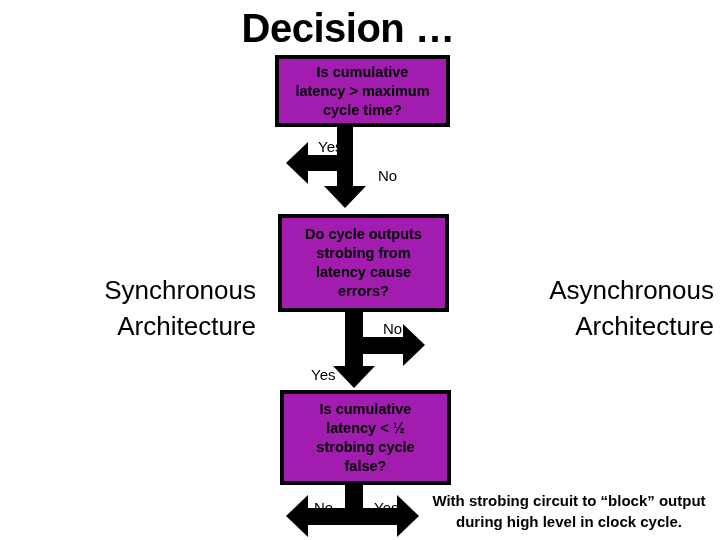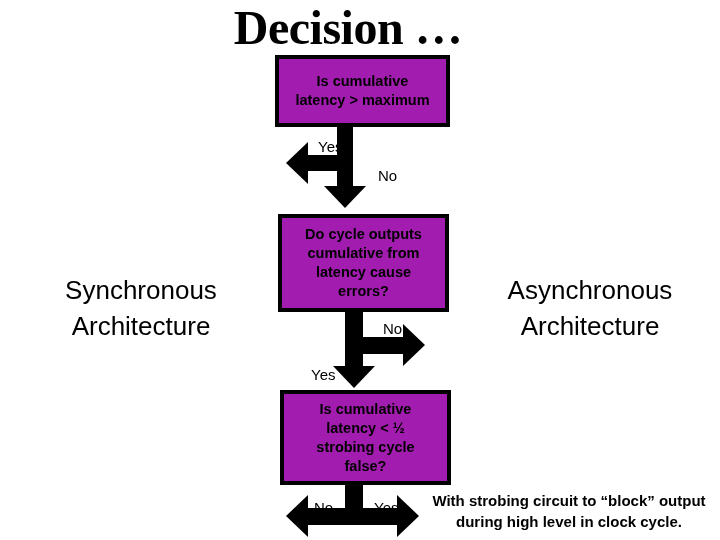--- a/index.html
+++ b/index.html
@@ -24,26 +24,25 @@
     background: #ffffff;
   }
 
   
   .title {
     position: absolute;
     left: 0;
     top: 6px;
     width: 696px;
     text-align: center;
-    font-size: 48px;
+    font-size: 40px;
     font-weight: bold;
     letter-spacing: -0.5px;
     line-height: 44px;
     white-space: nowrap;
-    font-family: Liberation Serif, serif;
   }
 
   
   .dbox {
     position: absolute;
     box-sizing: border-box;
     background: #a21caf;
     border: 4px solid #000000;
     display: flex;
     align-items: center;
@@ -57,21 +56,21 @@
   }
   .dbox span { display: block; }
 
   #box1 { left: 275px; top: 55px;  width: 175px; height: 72px; }
   #box2 { left: 278px; top: 214px; width: 171px; height: 98px; }
   #box3 { left: 280px; top: 390px; width: 171px; height: 95px; }
 
   
   .side-label {
     position: absolute;
-    text-align: center;
+    text-align: right;
     font-size: 26px;
     line-height: 36px;
     white-space: nowrap;
   }
   #sync-label  { left: 26px;  top: 272px; width: 230px; }
   #async-label { left: 466px; top: 272px; width: 248px; }
 
   
   .bar {
     position: absolute;
@@ -128,36 +127,37 @@
 <body>
 
 <div id="slide">
 
   <div class="title">Decision …</div>
 
   <div class="dbox" id="box1">
     <div>
       <span>Is cumulative</span>
       <span>latency &gt; maximum</span>
+      <span>cycle time?</span>
     </div>
   </div>
 
   <div class="bar" style="left:337px; top:126px; width:16px; height:62px;"></div>
   <div class="head down" style="left:324px; top:186px;"></div>
 
   <div class="bar" style="left:307px; top:155px; width:36px; height:16px;"></div>
   <div class="head left" style="left:286px; top:142px;"></div>
 
   <div class="blabel" style="left:318px; top:138px;">Yes</div>
   <div class="blabel" style="left:378px; top:167px;">No</div>
 
   <div class="dbox" id="box2">
     <div>
       <span>Do cycle outputs</span>
-      <span>cumulative from</span>
+      <span>strobing from</span>
       <span>latency cause</span>
       <span>errors?</span>
     </div>
   </div>
 
   <div class="bar" style="left:345px; top:311px; width:18px; height:58px;"></div>
   <div class="head down" style="left:333px; top:366px;"></div>
   <div class="bar" style="left:357px; top:337px; width:50px; height:17px;"></div>
   <div class="head right" style="left:403px; top:324px;"></div>
 

